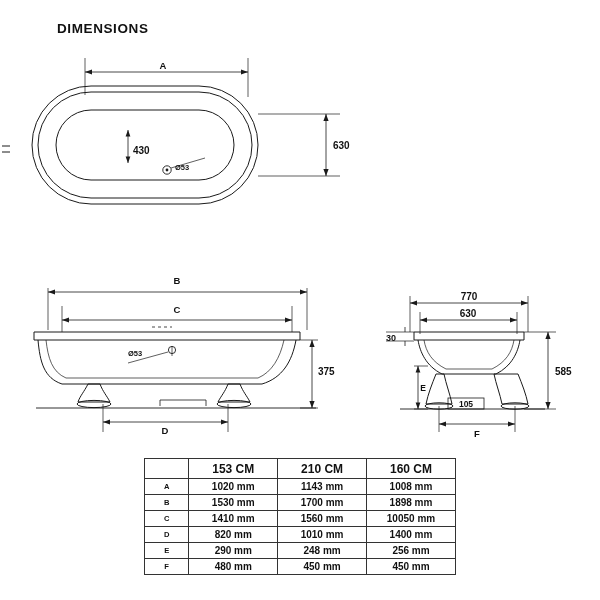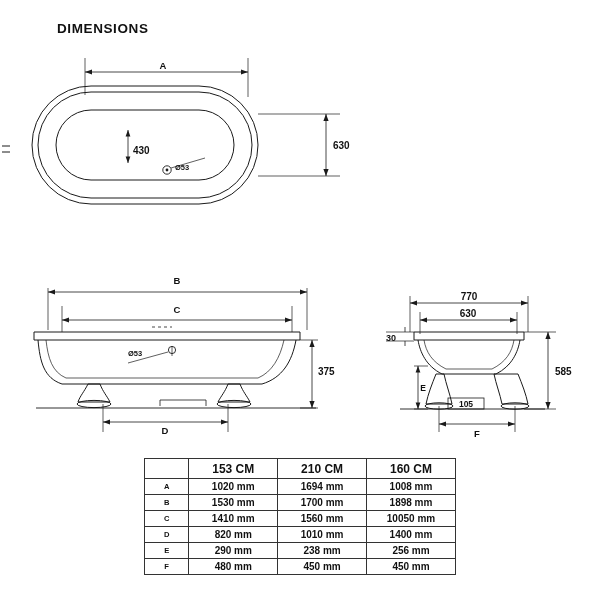--- a/index.html
+++ b/index.html
@@ -238,21 +238,21 @@
         <th class="corner rowlabel"></th>
         <th>153 CM</th>
         <th>210 CM</th>
         <th>160 CM</th>
       </tr>
     </thead>
     <tbody>
       <tr>
         <td class="rowlabel">A</td>
         <td class="val">1020 mm</td>
-        <td class="val">1694 mm</td>
+        <td class="val">1143 mm</td>
         <td class="val">1008 mm</td>
       </tr>
       <tr>
         <td class="rowlabel">B</td>
         <td class="val">1530 mm</td>
         <td class="val">1700 mm</td>
         <td class="val">1898 mm</td>
       </tr>
       <tr>
         <td class="rowlabel">C</td>
@@ -262,21 +262,21 @@
       </tr>
       <tr>
         <td class="rowlabel">D</td>
         <td class="val">820 mm</td>
         <td class="val">1010 mm</td>
         <td class="val">1400 mm</td>
       </tr>
       <tr>
         <td class="rowlabel">E</td>
         <td class="val">290 mm</td>
-        <td class="val">238 mm</td>
+        <td class="val">248 mm</td>
         <td class="val">256 mm</td>
       </tr>
       <tr>
         <td class="rowlabel">F</td>
         <td class="val">480 mm</td>
         <td class="val">450 mm</td>
         <td class="val">450 mm</td>
       </tr>
     </tbody>
   </table>

